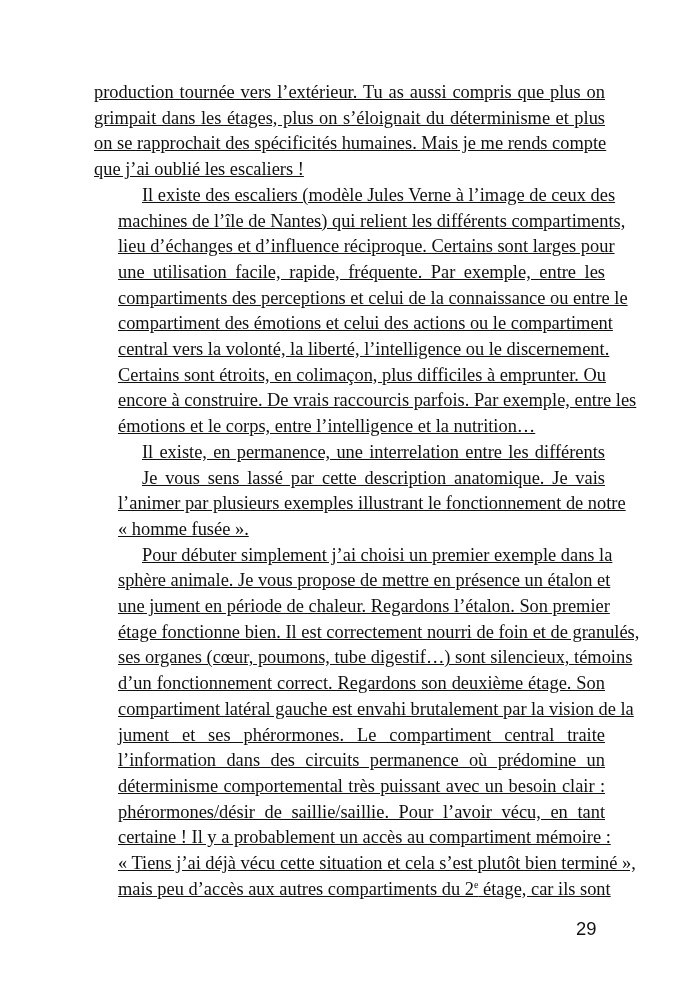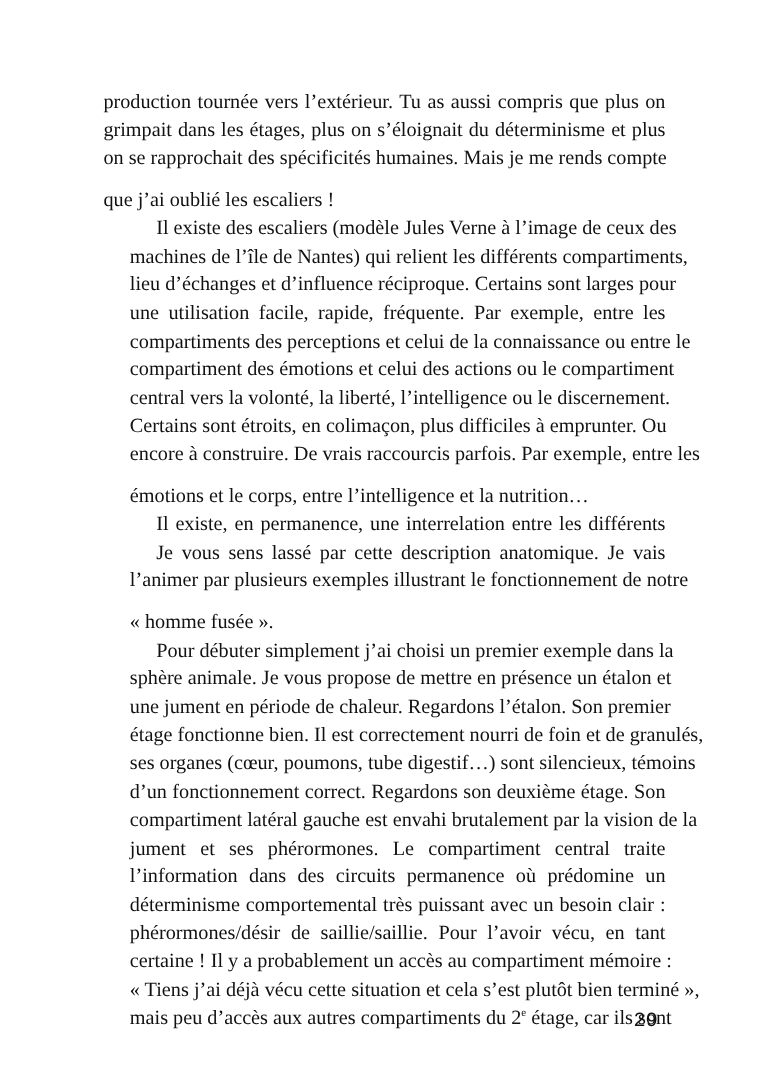--- a/index.html
+++ b/index.html
@@ -13,28 +13,28 @@
     top: 80px;
     width: 511px;
     font-family: "Liberation Serif", serif;
     font-size: 18.4px;
     line-height: 25.7px;
     color: #111;
     text-align: justify;
   }
   .text-block p { margin: 0; }
   .text-block p.indent { text-indent: 24px; }
-  .line { display: block; text-align: justify; text-align-last: justify; white-space: nowrap; }
-  .line.last { text-align-last: left; margin-top: 12px; }
+  .line { display: block; text-align: justify; text-align-last: justify; white-space: nowrap; text-decoration: underline; }
+  .line.last { text-align-last: left; }
   sup { font-size: 10px; line-height: 0; vertical-align: 7px; }
   .page-number {
     position: absolute;
     left: 576px;
     top: 918px;
-    font-family: Liberation Mono, monospace;
+    font-family: Liberation Sans, sans-serif;
     font-size: 18.4px;
     color: #111;
   }
 </style>
 </head>
 <body>
 
 <div class="page">
   <div class="text-block">
 

